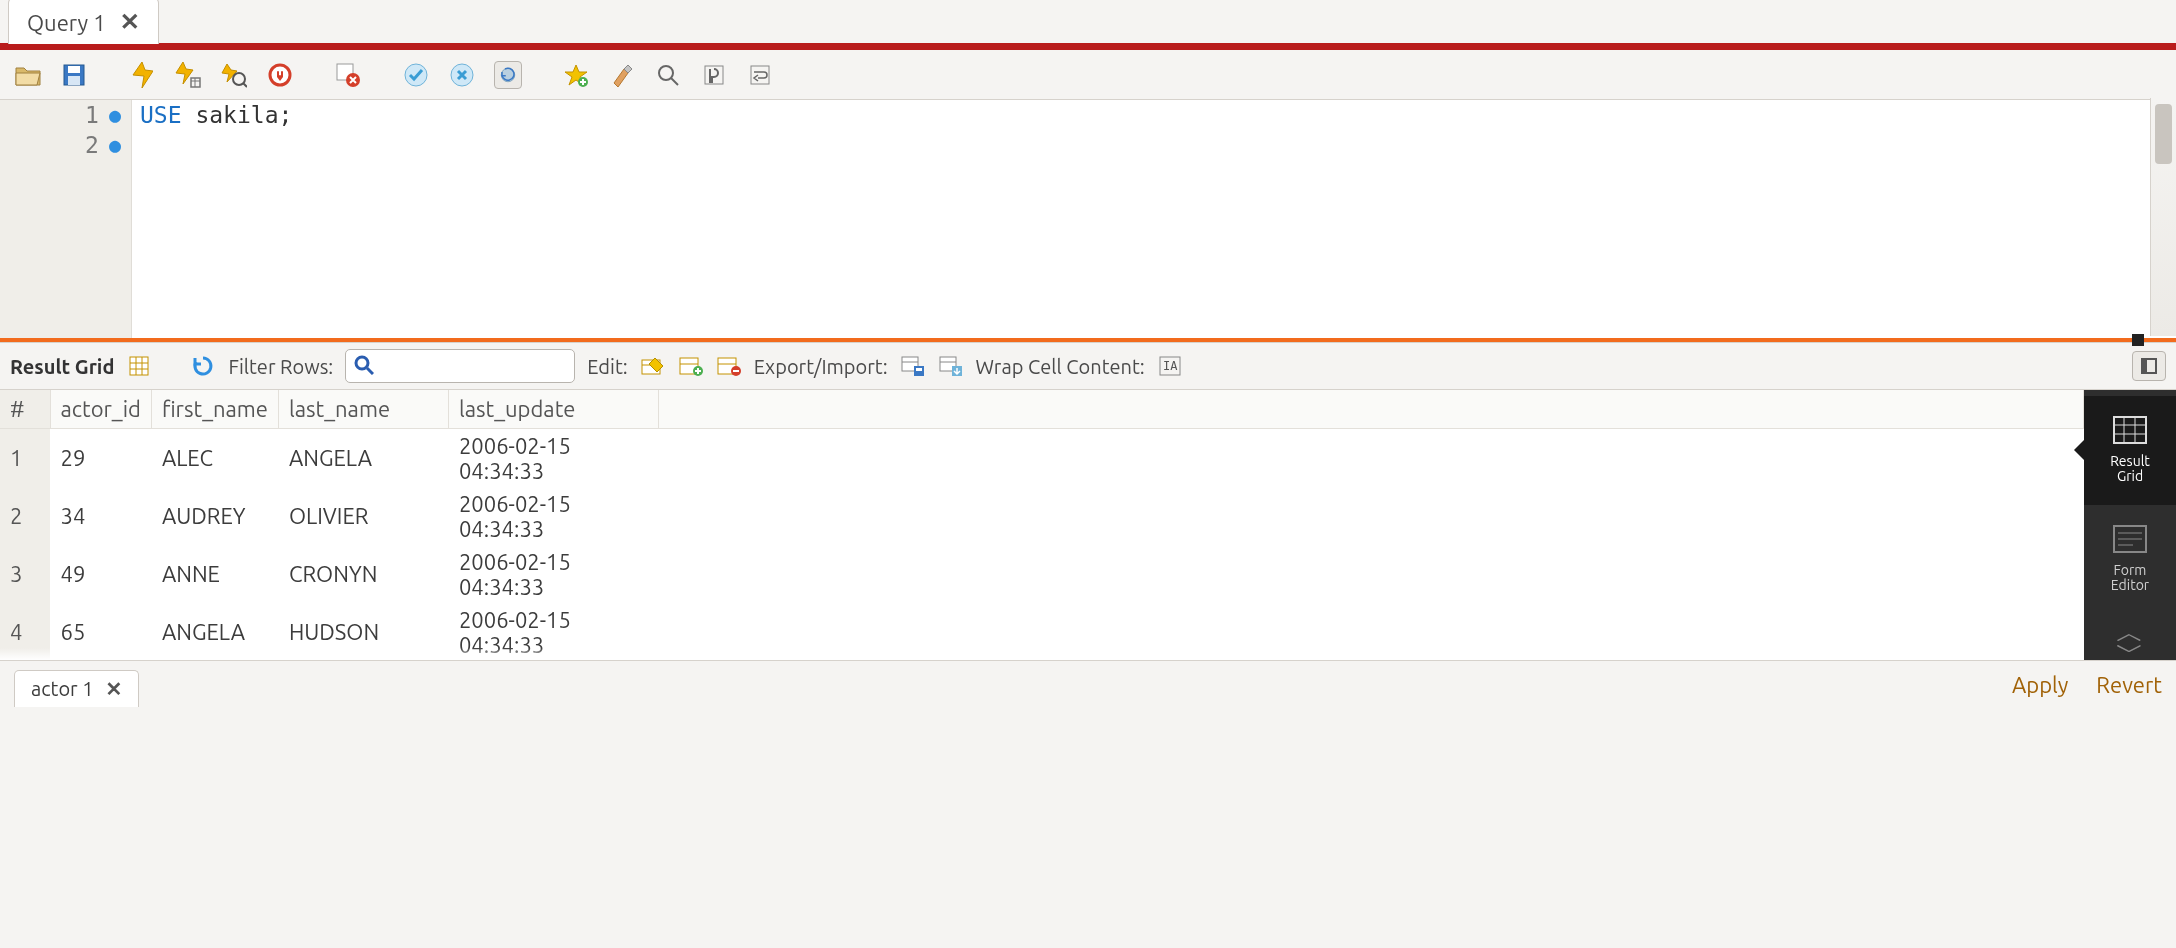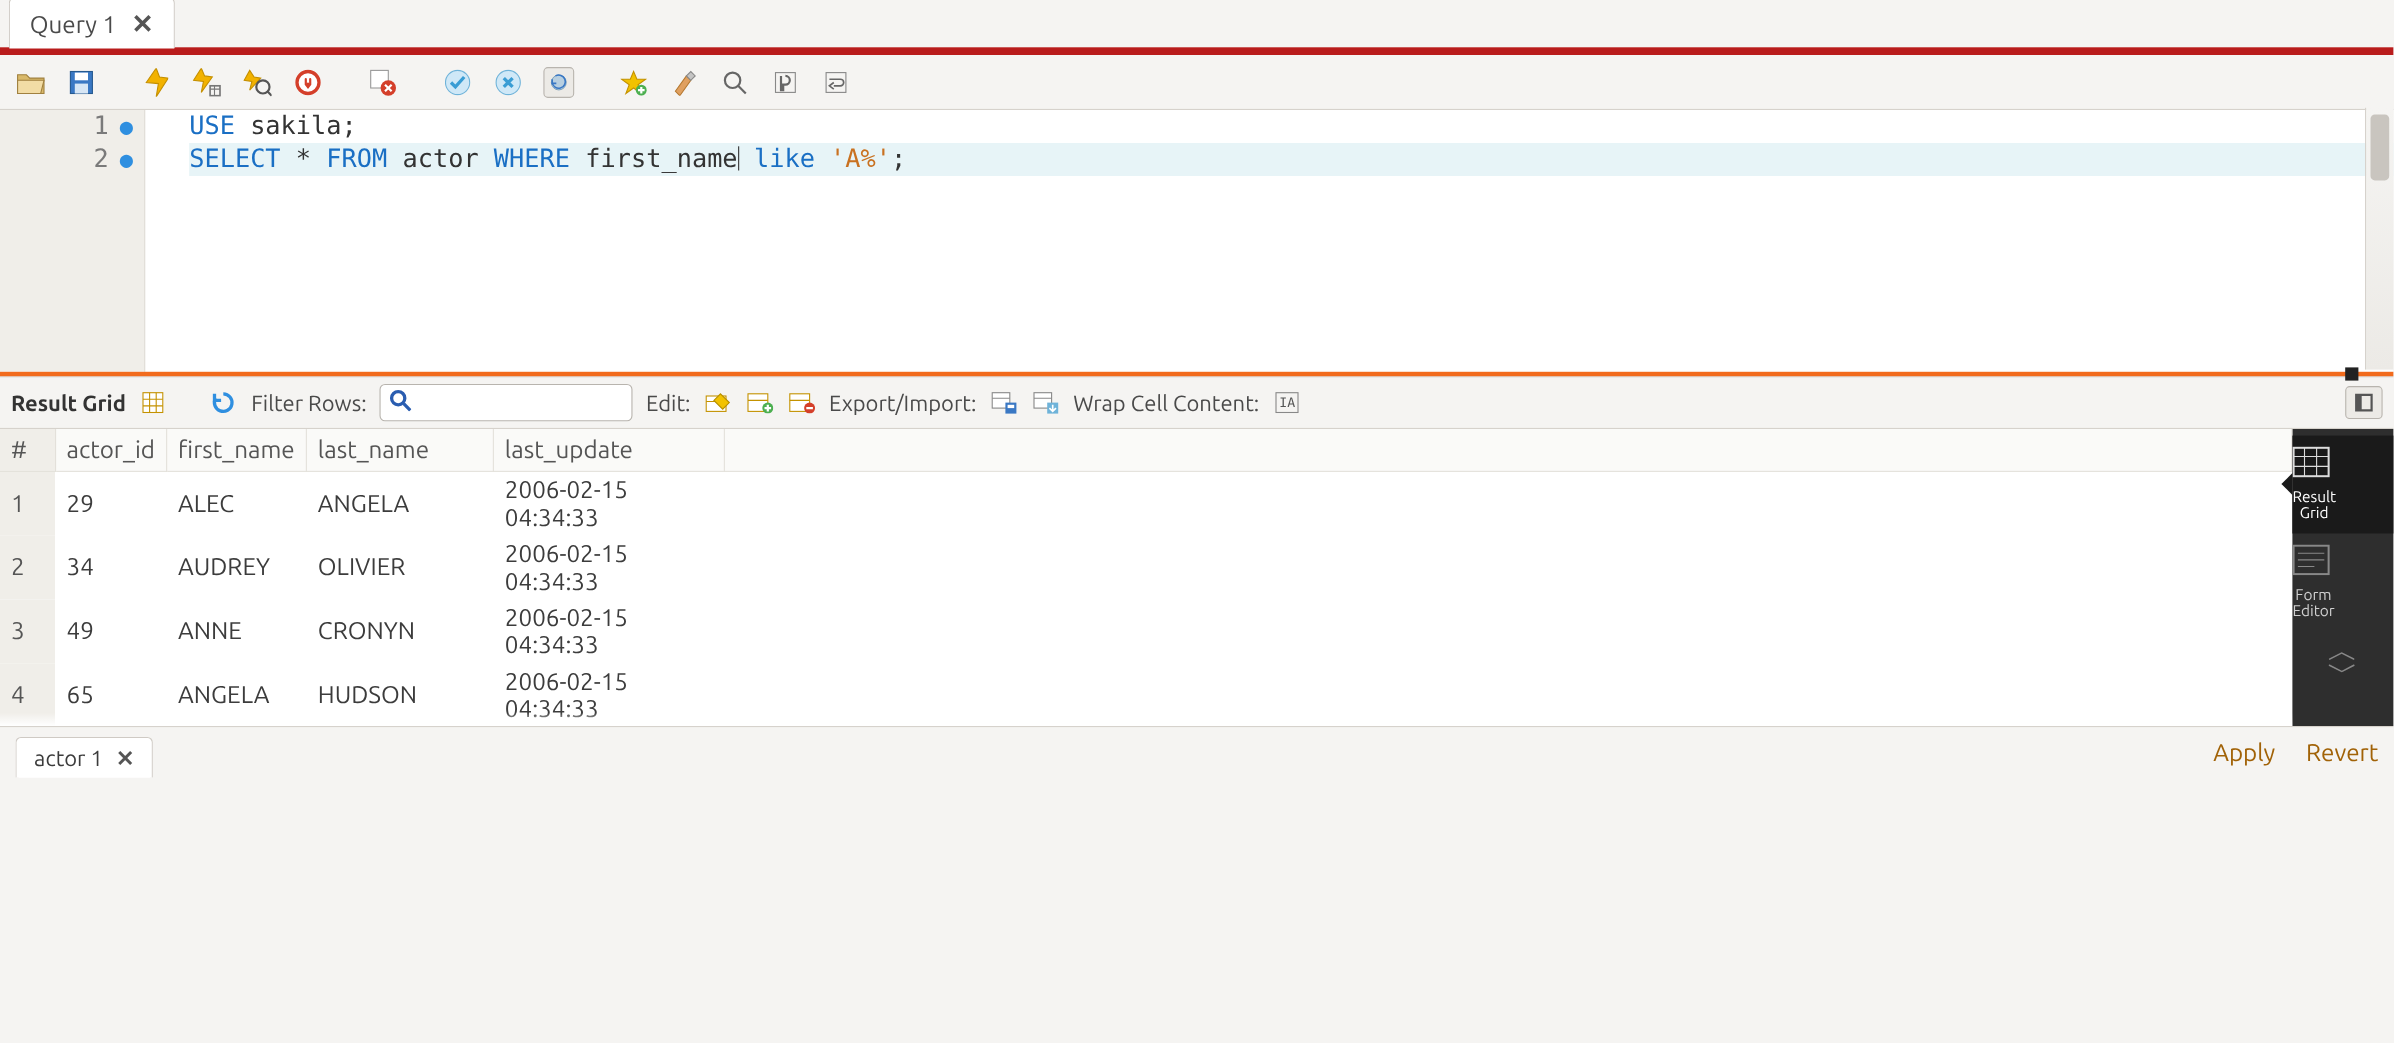--- a/index.html
+++ b/index.html
@@ -114,21 +114,21 @@
     gap: 10px;
   }
   .gline .dot { color: #2f8fe0; font-size: 20px; }
   .code-area {
     flex: 1;
     font-family: "DejaVu Sans Mono","Consolas",monospace;
     font-size: 23px;
     padding-left: 8px;
     position: relative;
   }
-  .cline { height: 30px; line-height: 30px; white-space: pre; margin-left: 32px; }
+  .cline { height: 30px; line-height: 30px; white-space: pre; }
   .hl-line { background: #e7f4f7; }
   .kw { color: #1a6fc4; }
   .kw2 { color: #1a6fc4; }
   .str { color: #c97120; }
   .txt { color: #333; }
   .cursor-bar {
     display: inline-block;
     width: 0;
     border-right: 1px solid #333;
     height: 22px;
@@ -203,22 +203,22 @@
     width: 92px;
     background: #2e2e2e;
     color: #cfcfcf;
     display: flex;
     flex-direction: column;
     align-items: center;
     padding-top: 6px;
     font-size: 14px;
   }
   .side-item {
-    display:flex; flex-direction:column; align-items:flex-start;
-    gap: 4px; padding: 10px 0; cursor:pointer;
+    display:flex; flex-direction:column; align-items:center;
+    gap: 4px; padding: 20px 0; cursor:pointer;
     width: 100%;
   }
   .side-item.active { background: #1a1a1a; color: #fff; position: relative;}
   .side-item.active::before{
     content:""; position:absolute; left:-10px; top:50%;
     transform: translateY(-50%);
     border-top: 10px solid transparent;
     border-bottom: 10px solid transparent;
     border-right: 10px solid #1a1a1a;
   }
@@ -431,21 +431,20 @@
         <span>1</span>
         <span class="dot">●</span>
       </div>
     <div class="gline">
         <span>2</span>
         <span class="dot">●</span>
       </div>
   </div>
   <div class="code-area">
     <div class="cline"><span class="kw">USE</span><span class="txt"> sakila;</span></div>
-    <div class="cline hl-line"><span class="kw">SELECT</span><span class="txt"> * </span><span class="kw">FROM</span><span class="txt"> actor </span><span class="kw">WHERE</span><span class="txt"> first_name</span><span class="cursor-bar"></span><span class="kw2"> like </span><span class="str">'A%'</span><span class="txt">;</span></div>
   </div>
 </div>
 <div class="scrollbar-right">
     <div class="thumb"></div>
   </div>
 
 <div class="splitter"></div>
 
 <div class="result-tb">
   <span class="lbl">Result Grid</span>

